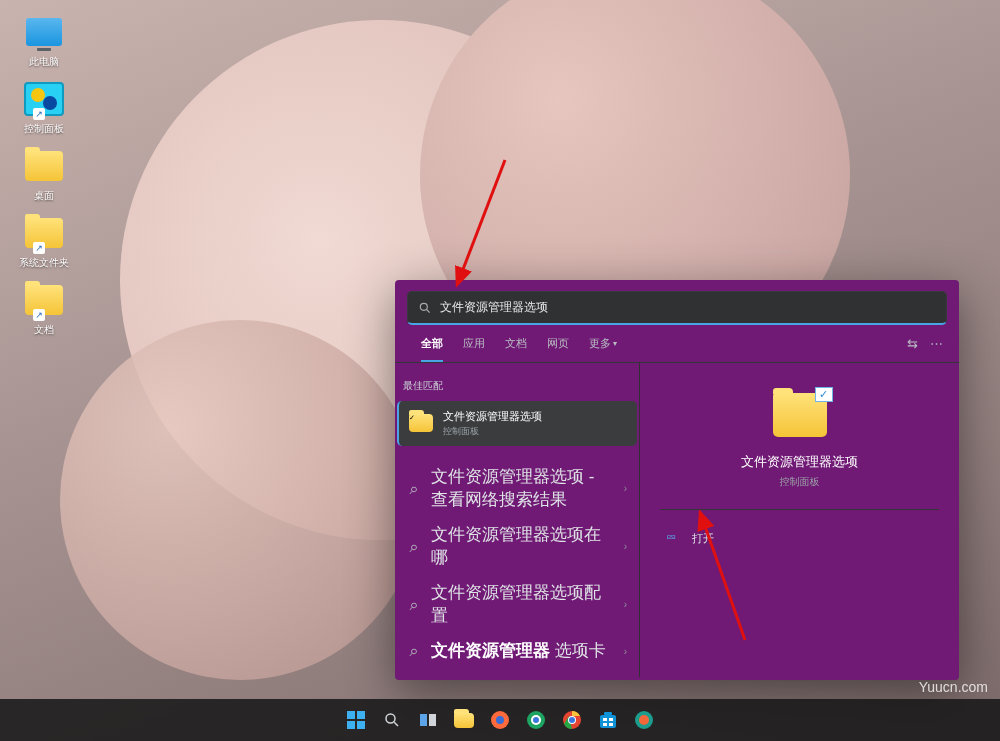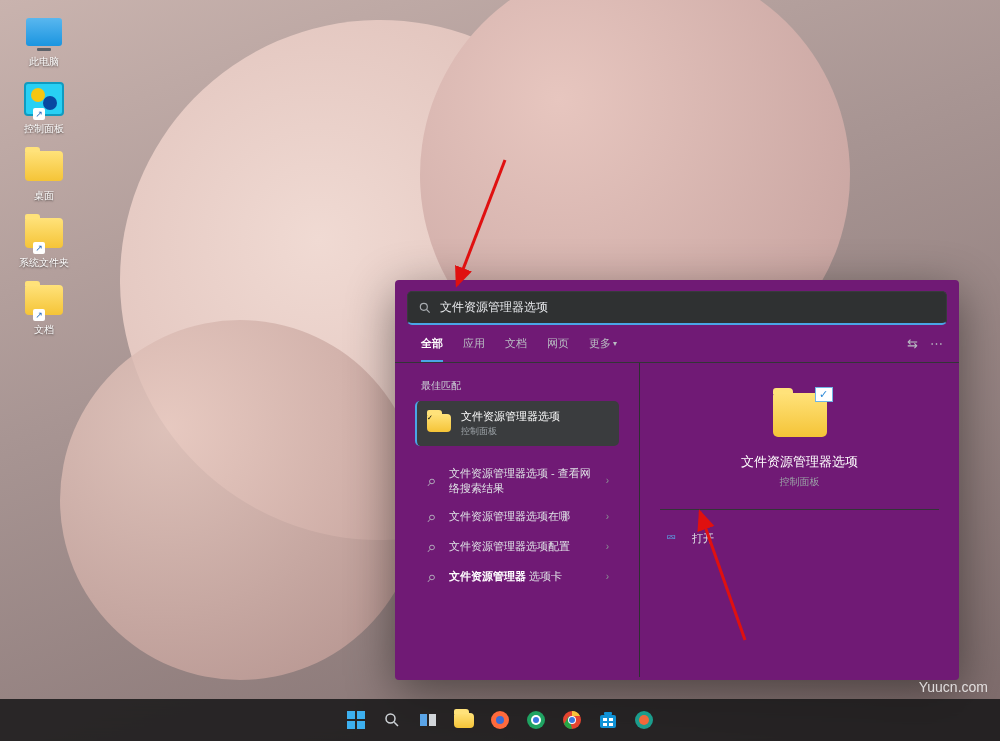--- a/index.html
+++ b/index.html
@@ -33,29 +33,29 @@
 .sp-search { margin:11px 12px 0; height:34px; background:#2f3132; border:1px solid #373a3c; border-bottom:2px solid #4aa5e6; border-radius:5px; display:flex; align-items:center; padding:0 10px; }
 .sp-search svg { width:14px; height:14px; stroke:#a8acb0; }
 .sp-search input { flex:1; background:none; border:none; color:#e8eaed; font-size:12px; margin-left:8px; outline:none; }
 .sp-tabs { display:flex; align-items:center; padding:0 16px; height:38px; border-bottom:1px solid #333537; position:relative; }
 .sp-tab { color:#b9bec3; font-size:11px; padding:0 10px; height:100%; display:flex; align-items:center; cursor:pointer; position:relative; }
 .sp-tab.active { color:#fff; font-weight:700; }
 .sp-tab.active::after { content:""; position:absolute; bottom:0; left:10px; right:10px; height:2px; background:#4aa5e6; }
 .sp-tab .chev { font-size:8px; margin-left:2px; }
 .sp-tabs-right { margin-left:auto; display:flex; gap:12px; color:#b9bec3; font-size:13px; }
 .sp-body { display:flex; height:calc(100% - 86px); }
-.sp-left { width:244px; padding:12px 20px; overflow:hidden; }
+.sp-left { width:244px; padding:12px 2px; overflow:hidden; }
 .sec-h { color:#cacfd4; font-size:10px; margin:4px 6px 8px; }
 .best { background:#3a3c3e; border-radius:5px; padding:8px 10px; display:flex; align-items:center; gap:10px; border-left:2px solid #4aa5e6; margin-bottom:14px; cursor:pointer; }
 .best .fic { width:24px; height:20px; }
 .best .t1 { color:#fff; font-size:11px; }
 .best .t2 { color:#9ba1a6; font-size:9px; margin-top:1px; }
 .row { display:flex; align-items:center; padding:6px 10px; gap:10px; cursor:pointer; border-radius:4px; }
 .row .ric { width:14px; color:#b9bec3; display:flex; justify-content:center; }
-.row .rt { color:#dfe3e6; font-size:11px; flex:1; line-height:1.35; }
+.row .rt { color:#dfe3e6; font-size:17px; flex:1; line-height:1.35; }
 .row .rt b { color:#fff; font-weight:600; }
 .row .ar { color:#8c9196; font-size:10px; }
 .sp-right { flex:1; padding:28px 20px 0; border-left:1px solid #2e3031; display:flex; flex-direction:column; align-items:center; }
 .big-folder { width:54px; height:44px; background:linear-gradient(#ffe27a,#f5c437); border-radius:3px 5px 5px 5px; position:relative; margin-top:2px; }
 .big-folder::before { content:""; position:absolute; width:20px; height:6px; background:#ffe27a; top:-5px; left:0; border-radius:3px 4px 0 0; }
 .big-folder .chk { position:absolute; top:-6px; right:-6px; width:18px; height:15px; background:#fff; border:1px solid #6fb6e6; display:flex; align-items:center; justify-content:center; color:#2a88d8; font-size:11px; }
 .r-title { color:#fff; font-size:13px; margin-top:16px; }
 .r-sub { color:#9ba1a6; font-size:10px; margin-top:4px; }
 .divider { height:1px; background:#333537; margin:20px 0 14px; align-self:stretch; }
 .r-open { align-self:stretch; display:flex; align-items:center; gap:10px; padding:6px 6px; border-radius:4px; cursor:pointer; }

